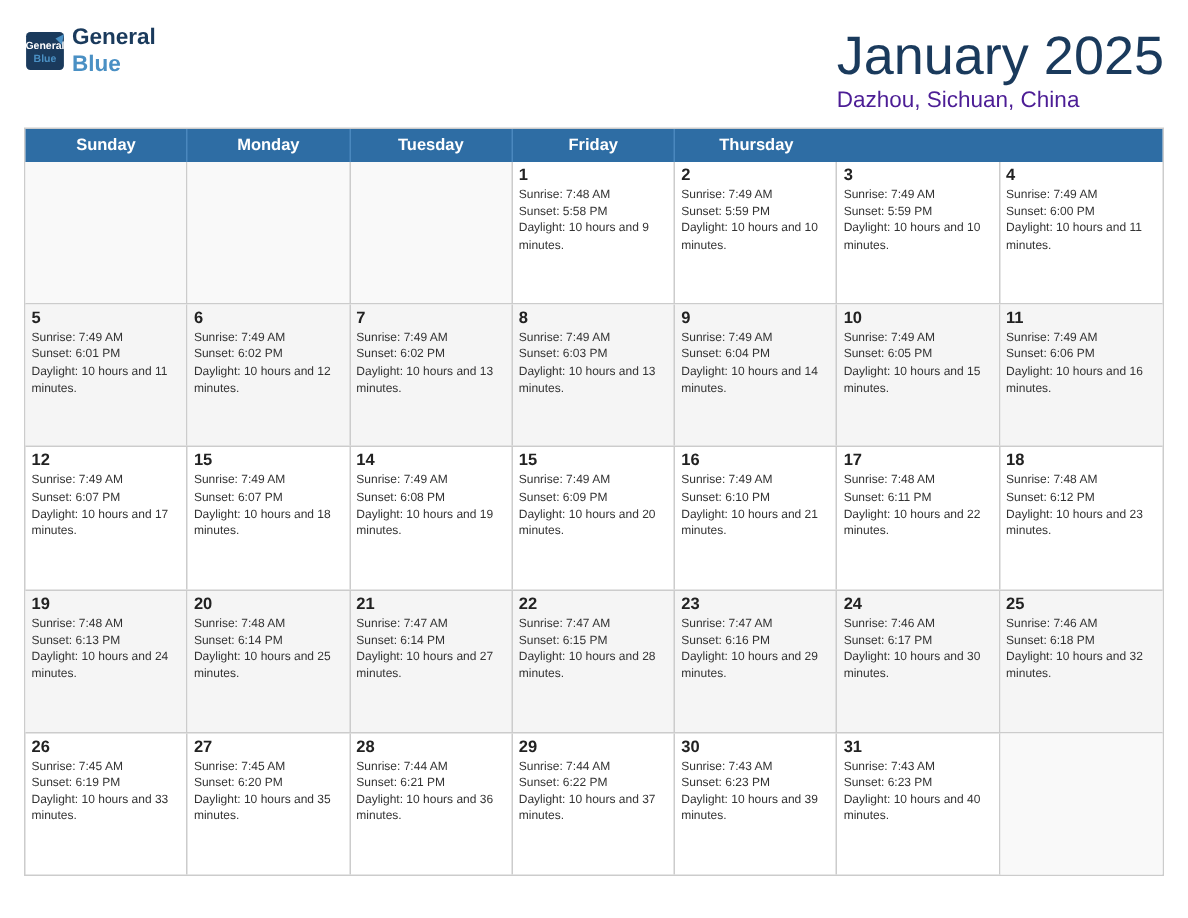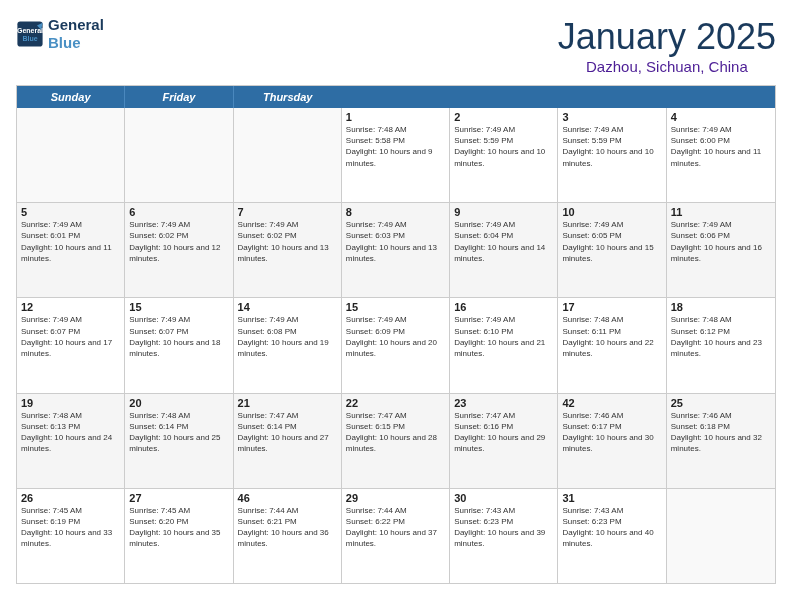--- a/index.html
+++ b/index.html
@@ -26,42 +26,41 @@
     .logo {
       display: flex;
       align-items: center;
       gap: 4px;
     }
     .logo-icon {
       width: 28px;
       height: 28px;
     }
     .title-block {
-      text-align: center;
+      text-align: left;
     }
     .month-title {
       font-size: 36px;
       color: #1a3a5c;
       font-weight: normal;
     }
     .location {
       font-size: 15px;
       color: #4c1d95;
     }
     .calendar {
       flex: 1;
       display: flex;
       flex-direction: column;
       border: 1px solid #ccc;
     }
     .cal-header {
       display: grid;
       grid-template-columns: repeat(7, 1fr);
       background: #2e6da4;
-      font-style: italic;
     }
     .cal-header-cell {
       color: #fff;
       font-size: 11px;
       font-weight: bold;
       padding: 5px 4px;
       text-align: center;
       border-right: 1px solid #4a88be;
     }
     .cal-header-cell:last-child { border-right: none; }
@@ -122,20 +121,22 @@
     </div>
     <div class="title-block">
       <div class="month-title">January 2025</div>
       <div class="location">Dazhou, Sichuan, China</div>
     </div>
   </div>
 
   <div class="calendar">
     <div class="cal-header">
       <div class="cal-header-cell">Sunday</div>
+      <div class="cal-header-cell">Monday</div>
+      <div class="cal-header-cell">Tuesday</div>
       <div class="cal-header-cell">Friday</div>
       <div class="cal-header-cell">Thursday</div>
     </div>
     <div class="cal-body" id="cal-body">
     <div class="cal-row">
           <div class="cal-cell empty"></div>
           <div class="cal-cell empty"></div>
           <div class="cal-cell empty"></div>
           <div class="cal-cell">
             <div class="day-num">1</div>
@@ -275,21 +276,21 @@
 Sunset: 6:15 PM
 Daylight: 10 hours and 28 minutes.</div>
           </div>
           <div class="cal-cell">
             <div class="day-num">23</div>
             <div class="cell-info" style="white-space: pre-line;">Sunrise: 7:47 AM
 Sunset: 6:16 PM
 Daylight: 10 hours and 29 minutes.</div>
           </div>
           <div class="cal-cell">
-            <div class="day-num">42</div>
+            <div class="day-num">24</div>
             <div class="cell-info" style="white-space: pre-line;">Sunrise: 7:46 AM
 Sunset: 6:17 PM
 Daylight: 10 hours and 30 minutes.</div>
           </div>
           <div class="cal-cell">
             <div class="day-num">25</div>
             <div class="cell-info" style="white-space: pre-line;">Sunrise: 7:46 AM
 Sunset: 6:18 PM
 Daylight: 10 hours and 32 minutes.</div>
           </div>
@@ -301,21 +302,21 @@
 Sunset: 6:19 PM
 Daylight: 10 hours and 33 minutes.</div>
           </div>
           <div class="cal-cell">
             <div class="day-num">27</div>
             <div class="cell-info" style="white-space: pre-line;">Sunrise: 7:45 AM
 Sunset: 6:20 PM
 Daylight: 10 hours and 35 minutes.</div>
           </div>
           <div class="cal-cell">
-            <div class="day-num">46</div>
+            <div class="day-num">28</div>
             <div class="cell-info" style="white-space: pre-line;">Sunrise: 7:44 AM
 Sunset: 6:21 PM
 Daylight: 10 hours and 36 minutes.</div>
           </div>
           <div class="cal-cell">
             <div class="day-num">29</div>
             <div class="cell-info" style="white-space: pre-line;">Sunrise: 7:44 AM
 Sunset: 6:22 PM
 Daylight: 10 hours and 37 minutes.</div>
           </div>

